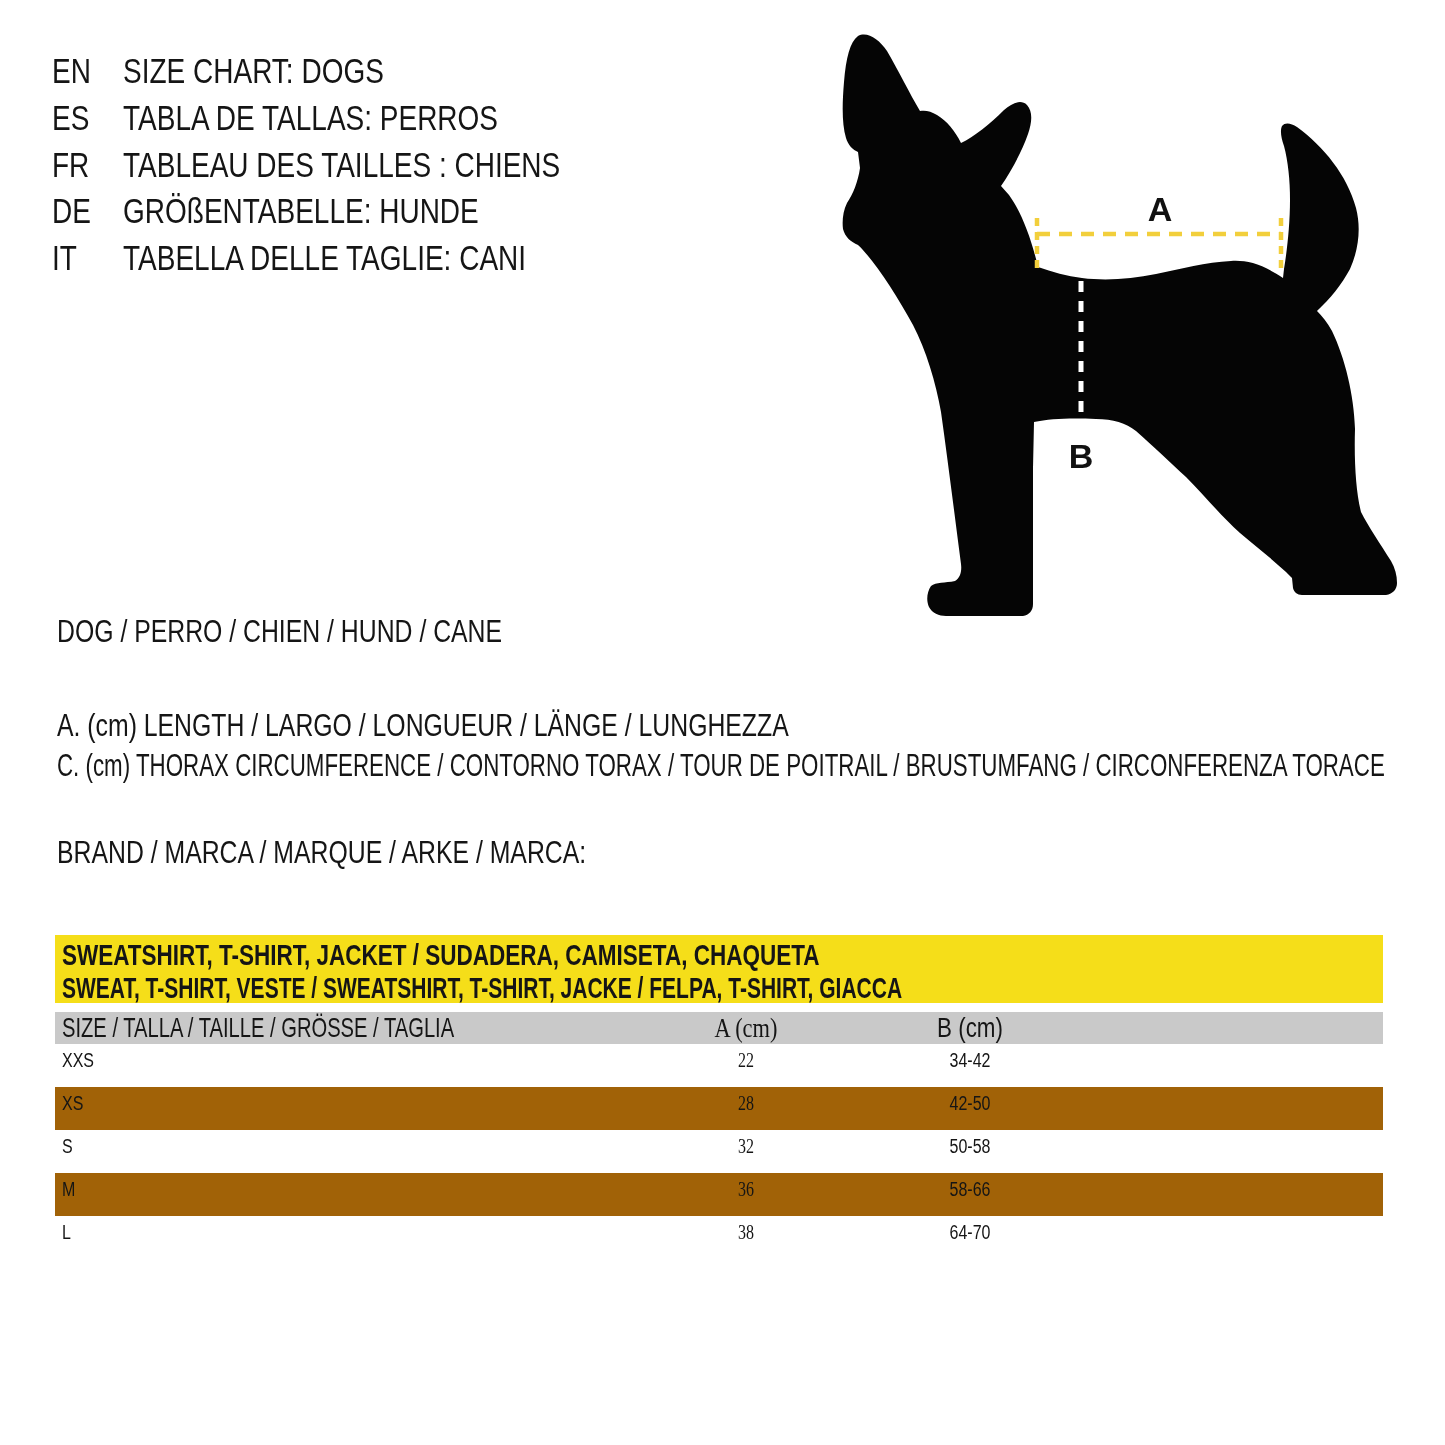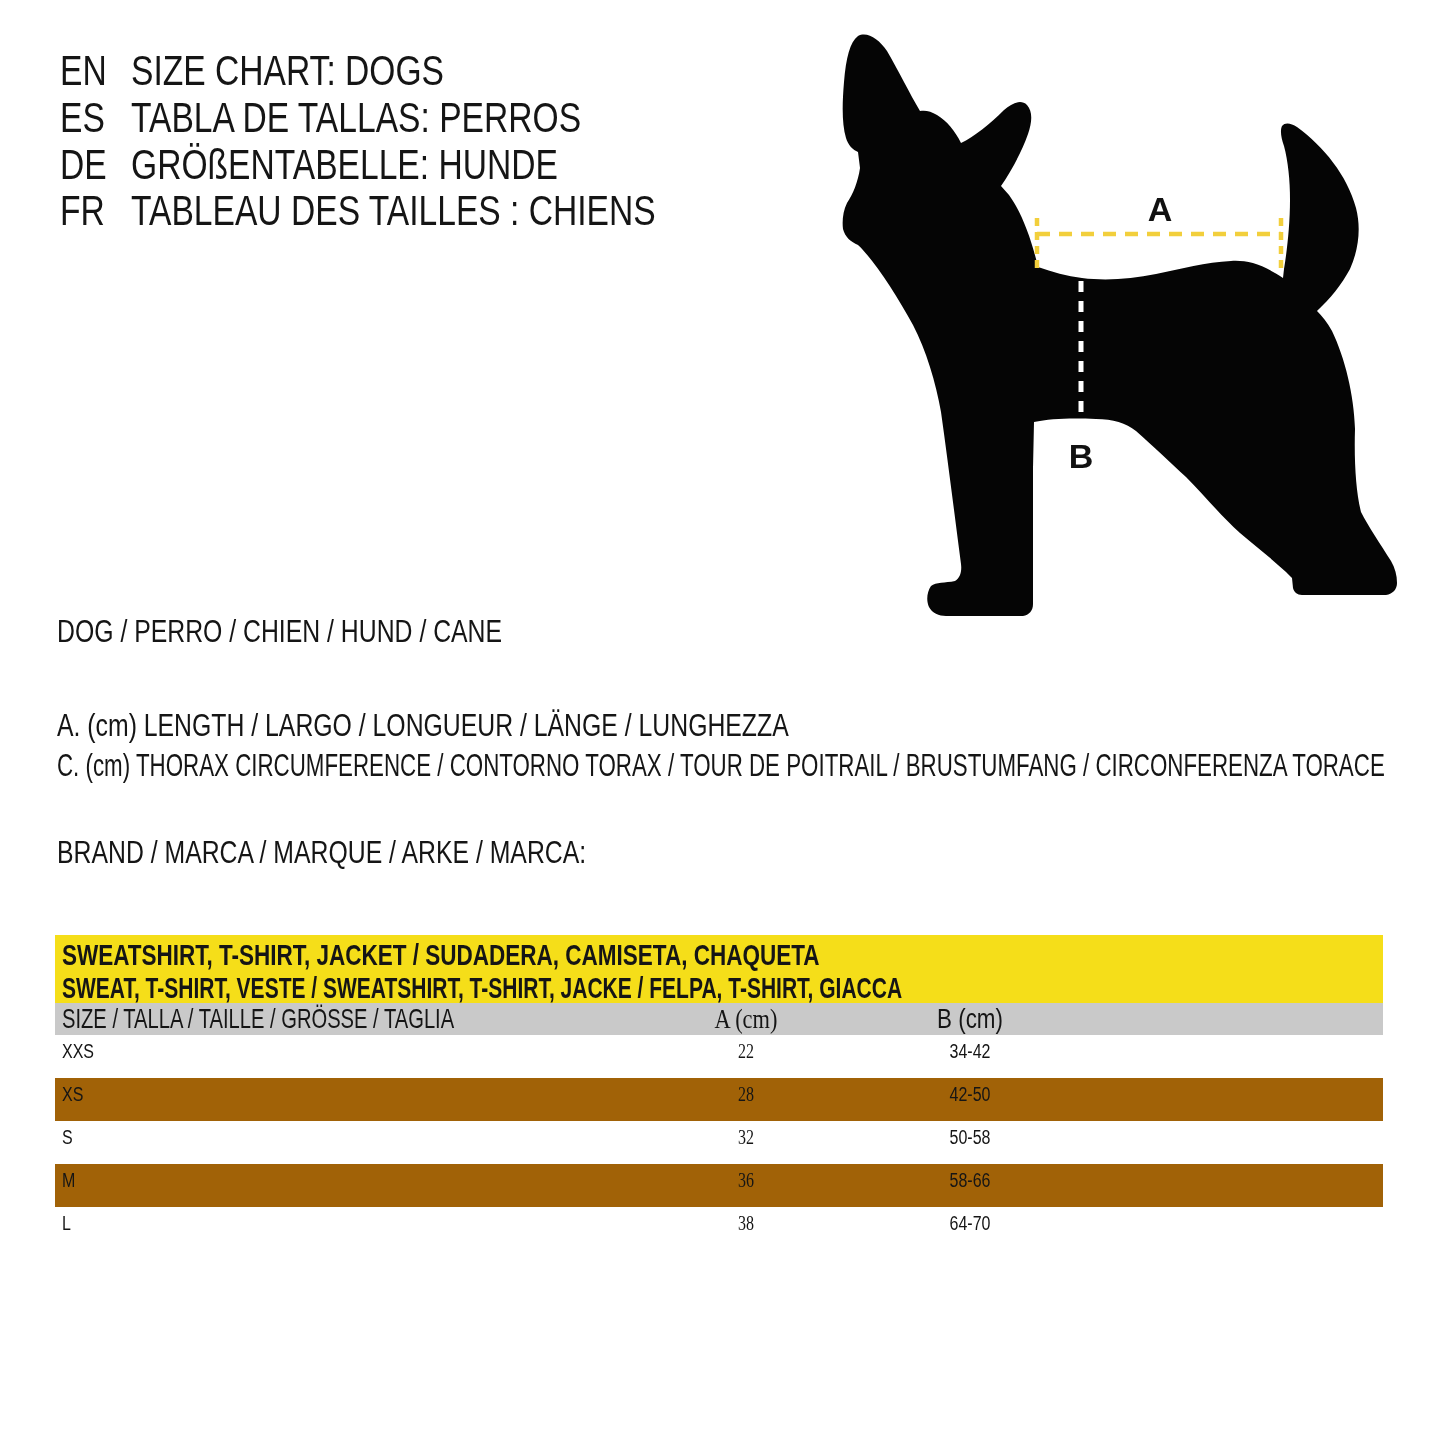--- a/index.html
+++ b/index.html
@@ -11,57 +11,60 @@
   .abs{position:absolute;}
   
   .sx{display:inline-block;white-space:nowrap;transform-origin:0 50%;}
   .sx80{transform:scaleX(.80);}
   .sx75{transform:scaleX(.75);}
   .sx72{transform:scaleX(.72);}
   .sx70{transform:scaleX(.70);}
   .sxc{transform-origin:50% 50%;}
 
   
-  .lang-list{left:60px;top:48px;font-size:42px;}
+  .lang-list{left:52px;top:48px;font-size:35px;}
   .lang-row{display:block;height:46.8px;line-height:46.8px;}
   .lang-code{display:inline-block;width:71px;vertical-align:top;}
 
   
   .body-line{font-size:31px;line-height:31px;}
 
   
   .dog-svg{left:810px;top:18px;}
   .marker{font-size:34px;font-weight:700;width:84px;text-align:center;color:#111;}
 
   
   .size-table{left:55px;top:935px;width:1328px;}
   .tbl-title{background:#F5DE19;height:68px;box-sizing:border-box;padding:3px 0 12px 7px;}
   .tbl-title div{font-size:30px;font-weight:700;line-height:33px;}
-  .tbl-header{background:#C9C9C9;height:32px;line-height:32px;position:relative;font-size:28px;}
+  .tbl-header{background:#C9C9C9;height:32px;line-height:32px;position:relative;font-size:28px;margin-top:9px;}
   .tbl-row{height:43px;line-height:33px;position:relative;font-size:20px;}
   .tbl-row.alt{background:#a16207;}
   .c-size{position:absolute;left:7px;top:0;}
   .c-a{position:absolute;left:691px;top:0;transform:translateX(-50%);font-family:Liberation Serif, serif;}
   .c-b{position:absolute;left:915px;top:0;transform:translateX(-50%);}
 </style>
 </head>
 <body>
 
 <div class="abs lang-list">
   <div class="lang-row">
     <span class="lang-code"><span class="sx sx80">EN</span></span><span class="sx sx80">SIZE CHART: DOGS</span>
   </div>
   <div class="lang-row">
     <span class="lang-code"><span class="sx sx80">ES</span></span><span class="sx sx80">TABLA DE TALLAS: PERROS</span>
   </div>
   <div class="lang-row">
+    <span class="lang-code"><span class="sx sx80">FR</span></span><span class="sx sx80">TABLEAU DES TAILLES : CHIENS</span>
+  </div>
+  <div class="lang-row">
     <span class="lang-code"><span class="sx sx80">DE</span></span><span class="sx sx80">GRÖßENTABELLE: HUNDE</span>
   </div>
   <div class="lang-row">
-    <span class="lang-code"><span class="sx sx80">FR</span></span><span class="sx sx80">TABLEAU DES TAILLES : CHIENS</span>
+    <span class="lang-code"><span class="sx sx80">IT</span></span><span class="sx sx80">TABELLA DELLE TAGLIE: CANI</span>
   </div>
 </div>
 
 <svg class="abs dog-svg" width="600" height="615" viewBox="810 20 600 615" xmlns="http://www.w3.org/2000/svg">
   <path d="M 858 38
            C 850 44 846 60 844 84
            C 842 108 842 126 846 140
            C 848 147 853 152 858 154
            L 860 170
            C 858 184 853 196 847 205

